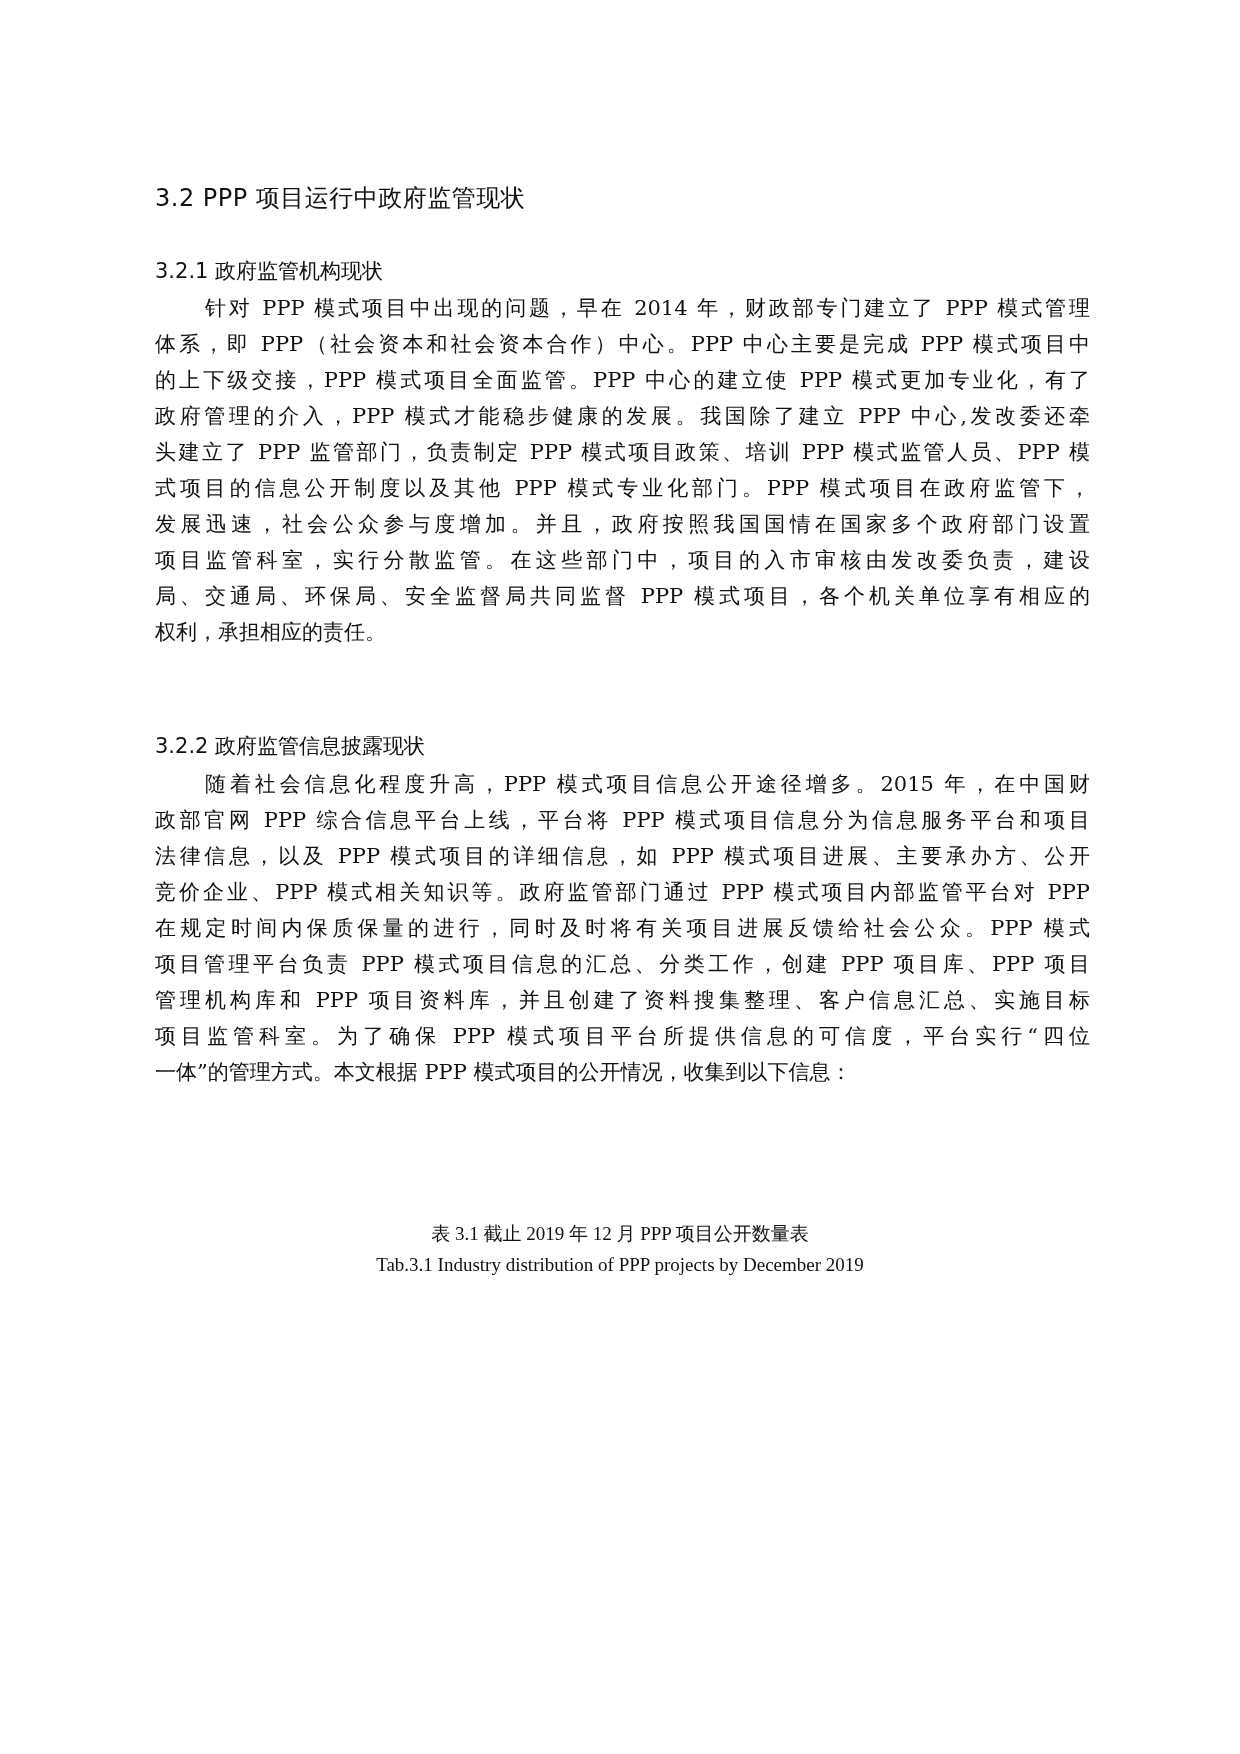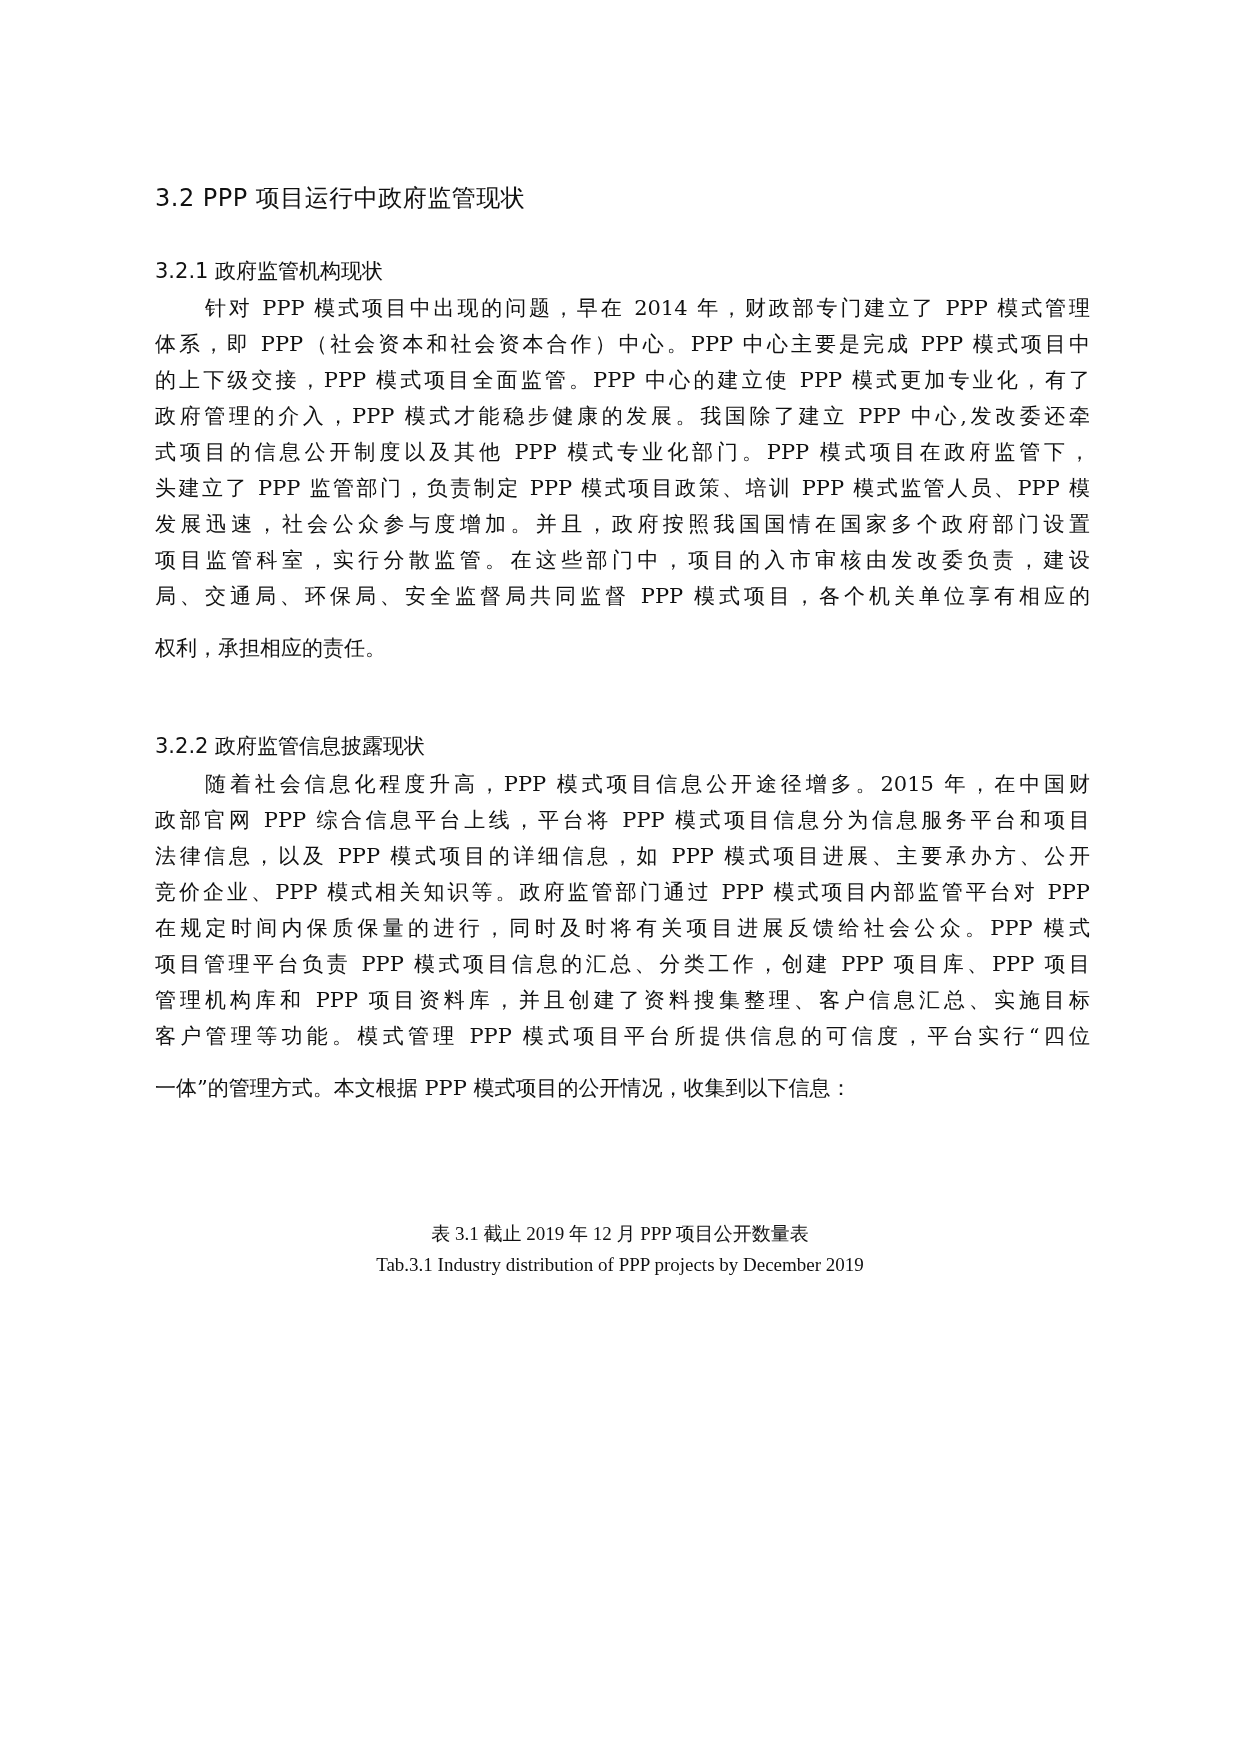--- a/index.html
+++ b/index.html
@@ -15,59 +15,59 @@
       font-family: "DejaVu Sans", sans-serif; font-size: 21px; line-height: 30px;
       white-space: nowrap; color: #111;
     }
     .para { position: absolute; left: 155px; width: 935px; }
     .line {
       height: 36px; line-height: 36px;
       font-family: "DejaVu Serif", "Liberation Serif", serif; font-size: 21px;
       white-space: nowrap; text-align: justify; text-align-last: justify; color: #111;
     }
     .line.indent { padding-left: 50px; }
-    .line.last { text-align-last: left; margin-top: 16px; }
+    .line.last { text-align-last: left; }
     .caption {
       position: absolute; left: 0; width: 1240px; text-align: center;
       font-family: "Liberation Serif", "DejaVu Serif", serif; font-size: 19px; line-height: 28px;
       white-space: nowrap; color: #111;
     }
   </style>
 </head>
 <body>
 
 <div class="page">
 
   <div class="h2">3.2 PPP 项目运行中政府监管现状</div>
 
   <div class="h3" style="top:256px;">3.2.1 政府监管机构现状</div>
 
   <div class="para" style="top:290px;">
     <div class="line indent">针对 PPP 模式项目中出现的问题，早在 2014 年，财政部专门建立了 PPP 模式管理</div>
     <div class="line">体系，即 PPP（社会资本和社会资本合作）中心。PPP 中心主要是完成 PPP 模式项目中</div>
     <div class="line">的上下级交接，PPP 模式项目全面监管。PPP 中心的建立使 PPP 模式更加专业化，有了</div>
     <div class="line">政府管理的介入，PPP 模式才能稳步健康的发展。我国除了建立 PPP 中心,发改委还牵</div>
+    <div class="line">头建立了 PPP 监管部门，负责制定 PPP 模式项目政策、培训 PPP 模式监管人员、PPP 模</div>
     <div class="line">式项目的信息公开制度以及其他 PPP 模式专业化部门。PPP 模式项目在政府监管下，</div>
-    <div class="line">头建立了 PPP 监管部门，负责制定 PPP 模式项目政策、培训 PPP 模式监管人员、PPP 模</div>
     <div class="line">发展迅速，社会公众参与度增加。并且，政府按照我国国情在国家多个政府部门设置</div>
     <div class="line">项目监管科室，实行分散监管。在这些部门中，项目的入市审核由发改委负责，建设</div>
     <div class="line">局、交通局、环保局、安全监督局共同监督 PPP 模式项目，各个机关单位享有相应的</div>
     <div class="line last">权利，承担相应的责任。</div>
   </div>
 
   <div class="h3" style="top:731px;">3.2.2 政府监管信息披露现状</div>
 
   <div class="para" style="top:766px;">
     <div class="line indent">随着社会信息化程度升高，PPP 模式项目信息公开途径增多。2015 年，在中国财</div>
     <div class="line">政部官网 PPP 综合信息平台上线，平台将 PPP 模式项目信息分为信息服务平台和项目</div>
     <div class="line">法律信息，以及 PPP 模式项目的详细信息，如 PPP 模式项目进展、主要承办方、公开</div>
     <div class="line">竞价企业、PPP 模式相关知识等。政府监管部门通过 PPP 模式项目内部监管平台对 PPP</div>
     <div class="line">在规定时间内保质保量的进行，同时及时将有关项目进展反馈给社会公众。PPP 模式</div>
     <div class="line">项目管理平台负责 PPP 模式项目信息的汇总、分类工作，创建 PPP 项目库、PPP 项目</div>
     <div class="line">管理机构库和 PPP 项目资料库，并且创建了资料搜集整理、客户信息汇总、实施目标</div>
-    <div class="line">客户管理等功能。模式管理 PPP 模式项目平台所提供信息的可信度，平台实行“四位</div>
+    <div class="line">项目监管科室。为了确保 PPP 模式项目平台所提供信息的可信度，平台实行“四位</div>
     <div class="line last">一体”的管理方式。本文根据 PPP 模式项目的公开情况，收集到以下信息：</div>
   </div>
 
   <div class="caption" style="top:1220px;">表 3.1 截止 2019 年 12 月 PPP 项目公开数量表</div>
   <div class="caption" style="top:1251px;">Tab.3.1 Industry distribution of PPP projects by December 2019</div>
 
 </div>
 
 </body></html>

